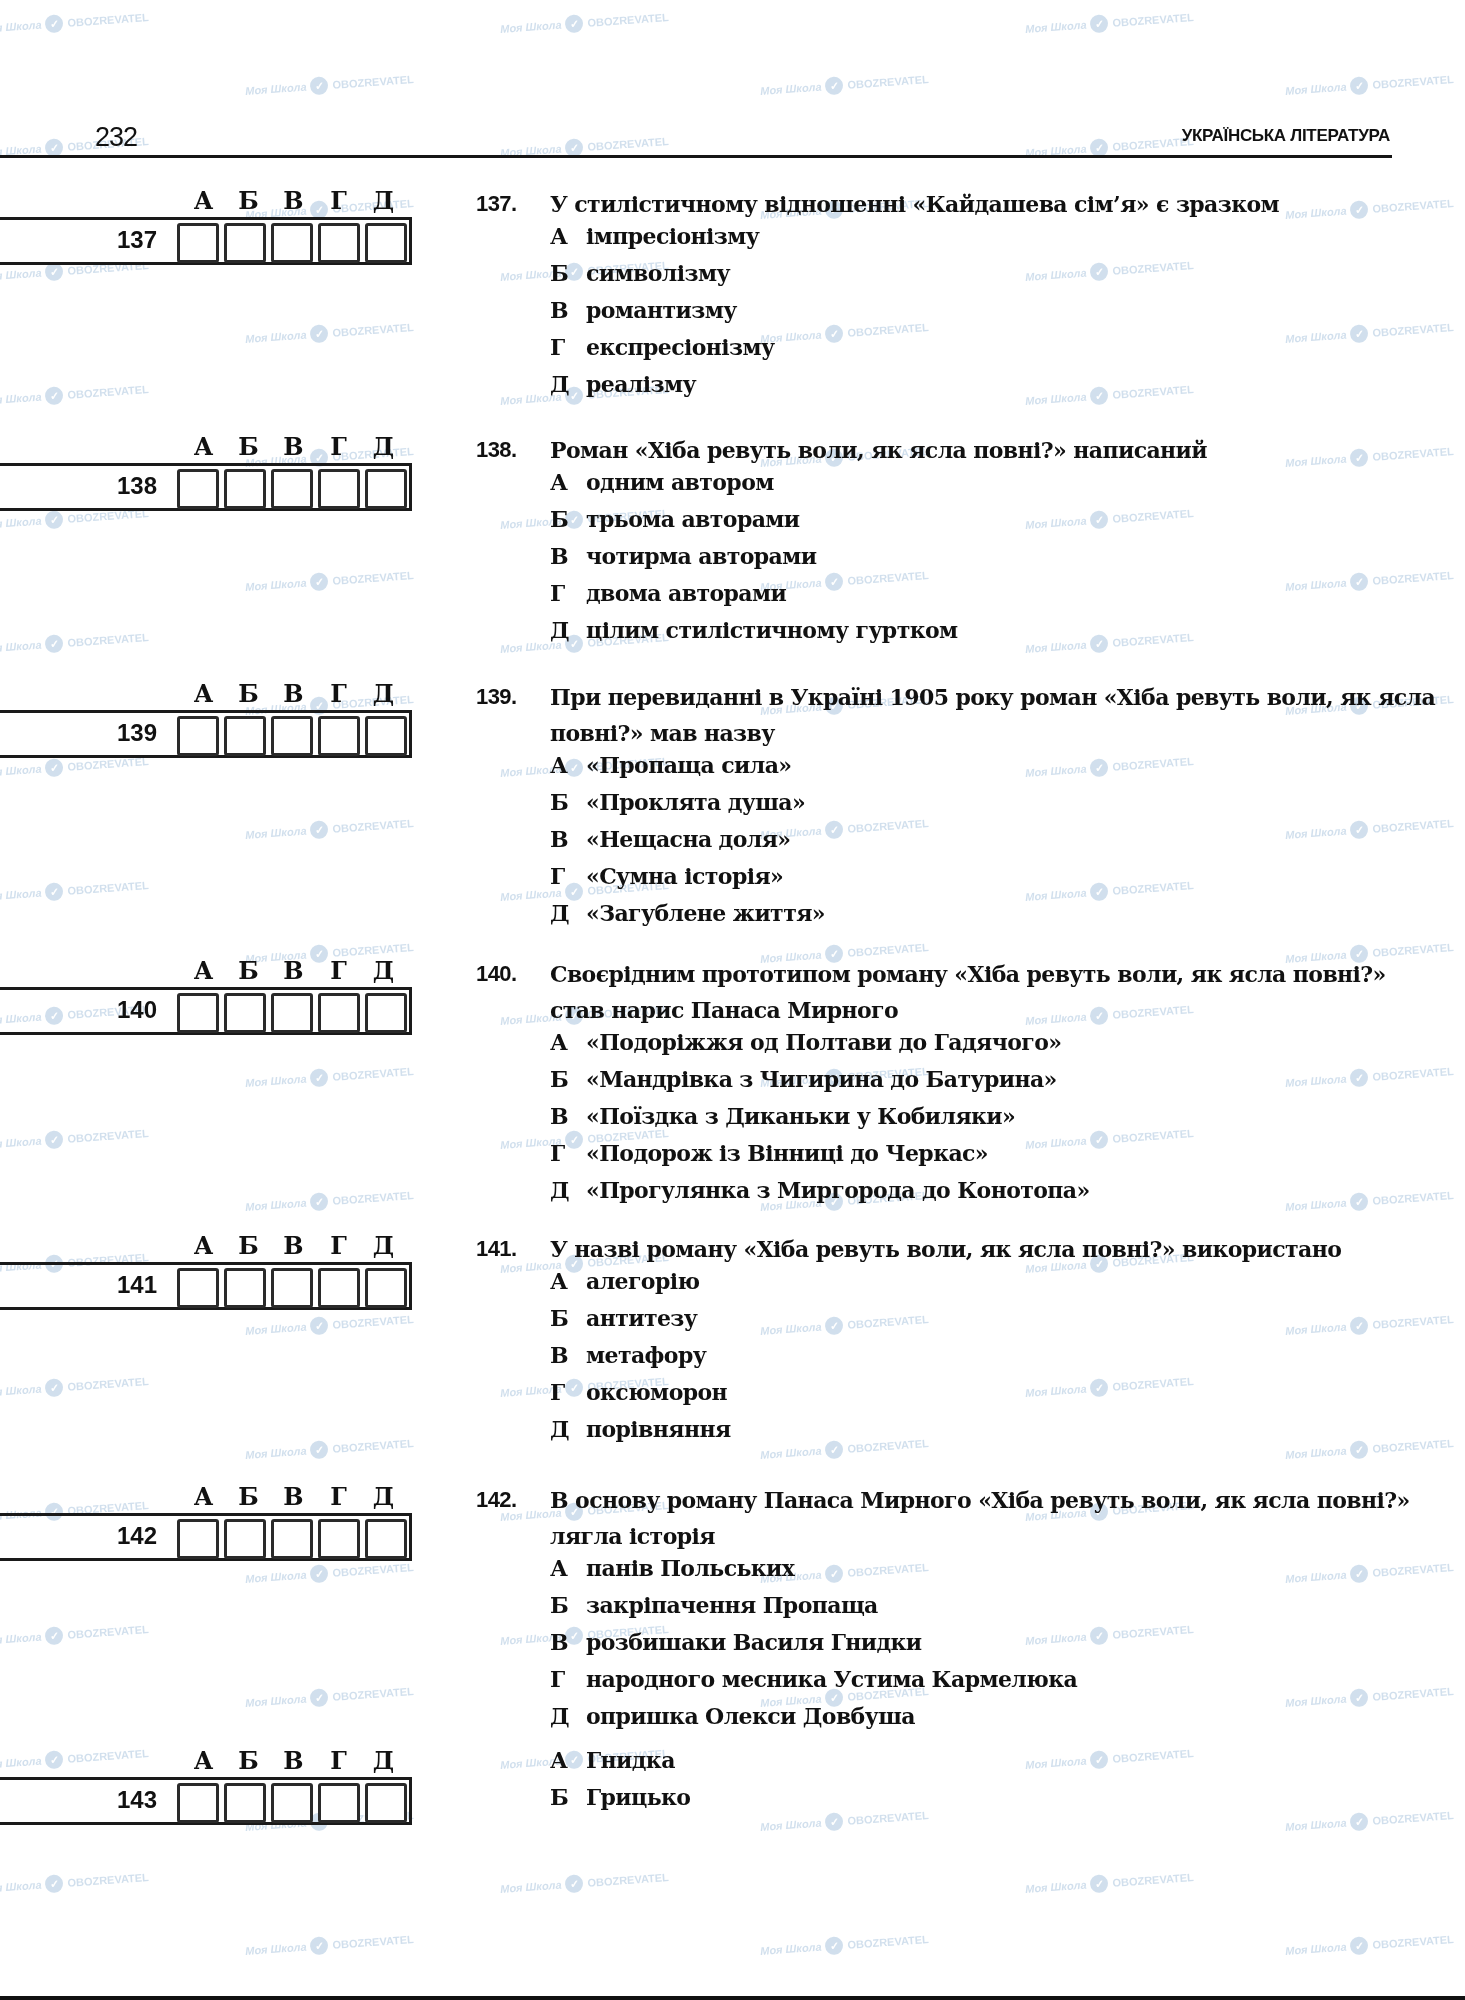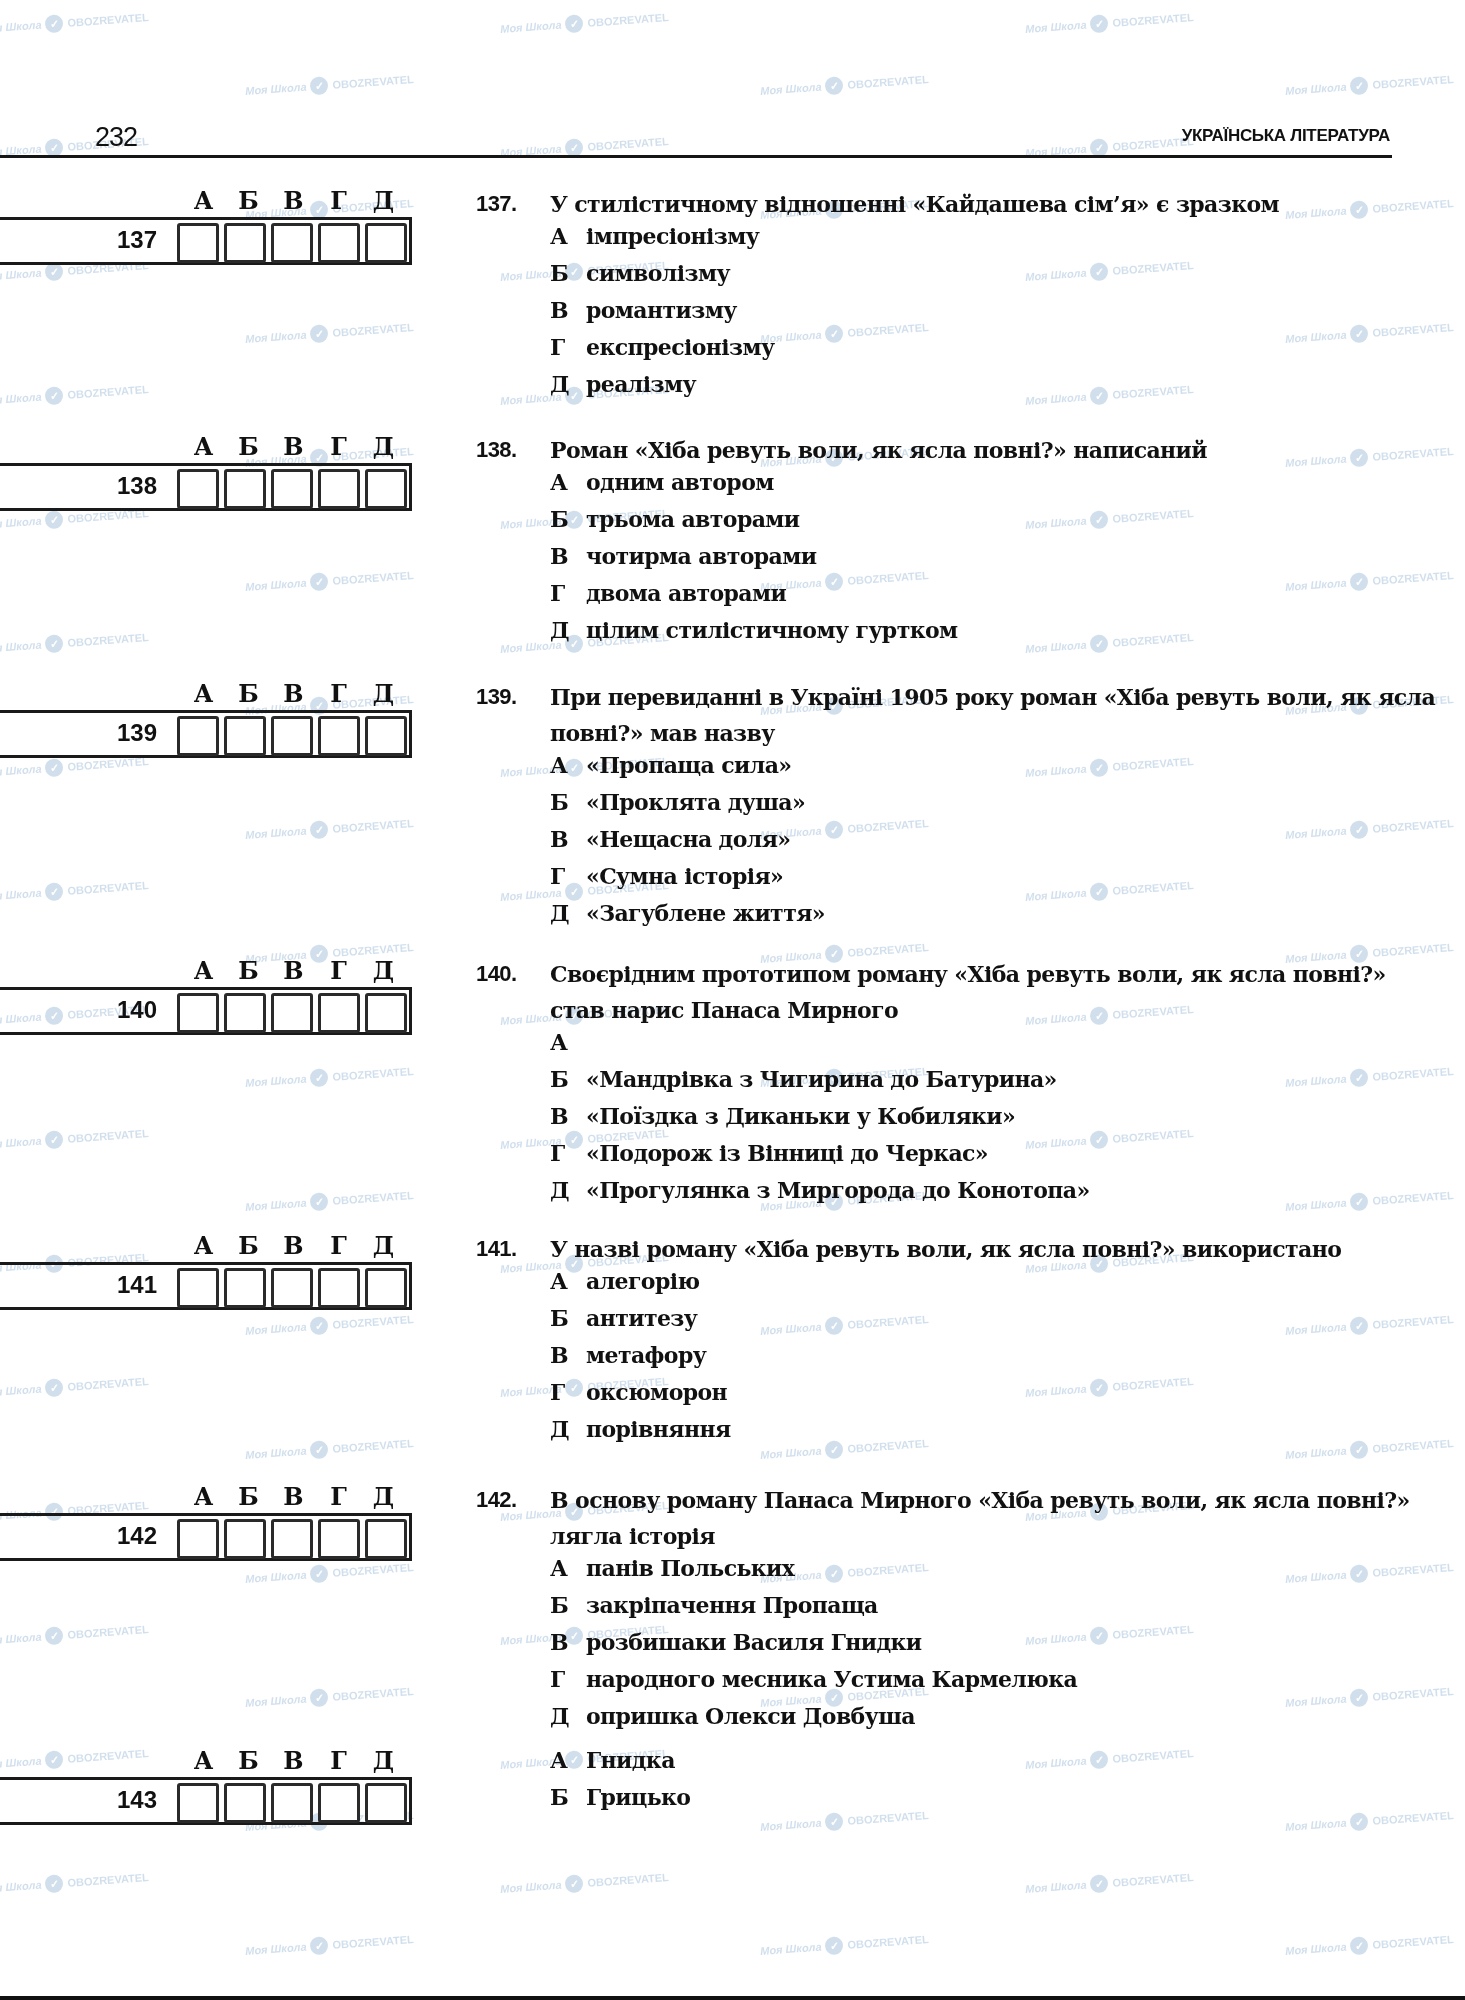--- a/index.html
+++ b/index.html
@@ -854,20 +854,21 @@
     </div>
   </div>
   <div class="q-body">
     <div class="q-stem">
       <span class="q-num">140.</span>
       <span>Своєрідним прототипом роману «Хіба ревуть воли, як ясла повні?» став нарис Панаса Мирного</span>
     </div>
     <ul class="options">
       <li class="option">
           <span class="opt-letter">А</span>
+          <span class="opt-text">«Подоріжжя од Полтави до Гадячого»</span>
         </li>
       <li class="option">
           <span class="opt-letter">Б</span>
           <span class="opt-text">«Мандрівка з Чигирина до Батурина»</span>
         </li>
       <li class="option">
           <span class="opt-letter">В</span>
           <span class="opt-text">«Поїздка з Диканьки у Кобиляки»</span>
         </li>
       <li class="option">

